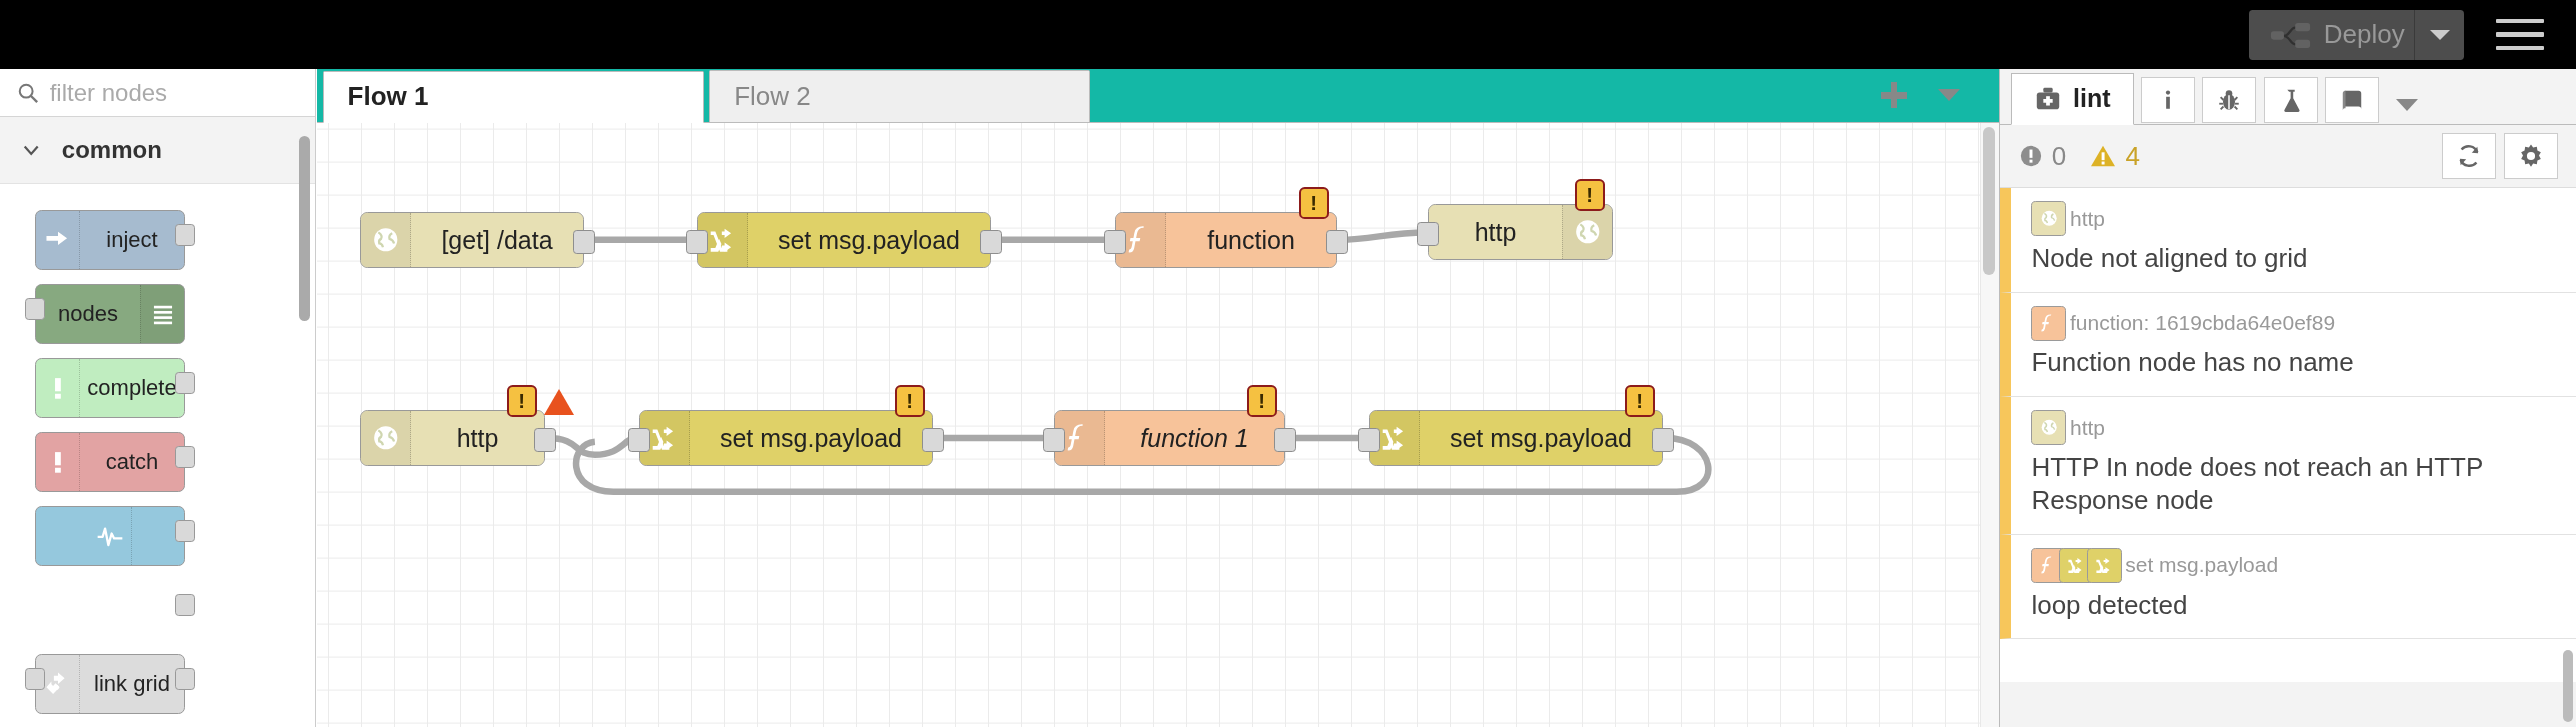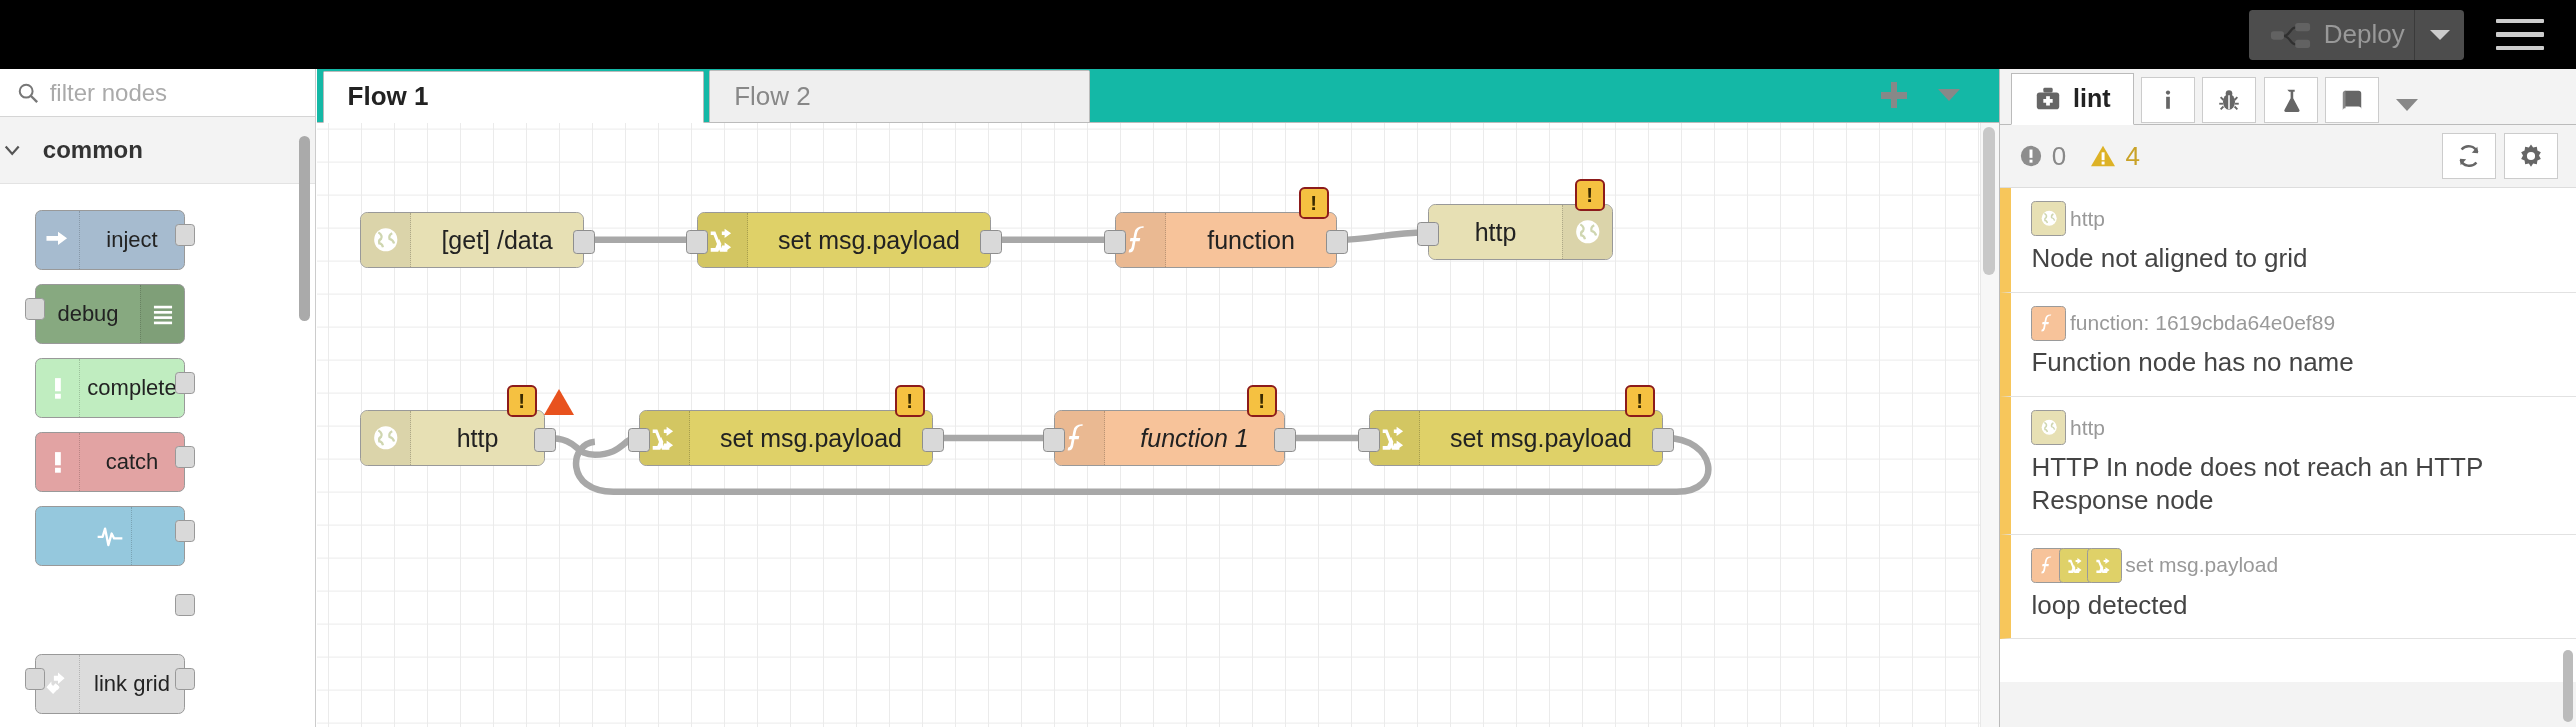--- a/index.html
+++ b/index.html
@@ -53,21 +53,21 @@
     background: #fff; border-right: 0.9px solid #ccc; overflow: hidden;
   }
   .palette-search {
     height: 48px; border-bottom: 0.9px solid #d5d5d5;
     display: flex; align-items: center; padding: 0 16.7px; background: #fff;
   }
   .search-icon { width: 22px; height: 22px; margin-right: 11px; flex: 0 0 auto; }
   .search-text { color: #aaa; font-size: 24px; }
   .cat-header {
     height: 67px; background: #f3f3f3; border-bottom: 0.9px solid #e3e3e3;
-    display: flex; align-items: center; padding-left: 2px;
+    display: flex; align-items: center; padding-left: 21px;
   }
   .cat-chevron { width: 20.4px; height: 20.4px; margin-right: 20.4px; }
   .cat-label { font-size: 24px; font-weight: bold; color: #333; }
   .pal-list { padding-top: 15px; }
   .pal-row { height: 74px; position: relative; }
   .pal-node {
     position: absolute; left: 35px; top: 11px; width: 150px; height: 60px;
     border: 0.9px solid #999; border-radius: 6.5px;
     display: flex; align-items: center; overflow: hidden;
   }
@@ -288,21 +288,21 @@
               <svg width="28" height="28" viewBox="0 0 34 34">
                 <path d="M3 12 h14 v-5 l11 8 -11 8 v-5 h-14 z" fill="#fff"></path>
               </svg>
             </div>
             <div class="pn-label">inject</div>
           </div>
           <div class="port out"></div>
         </div>
         <div class="pal-row">
           <div class="pal-node" style="background: rgb(135, 169, 128);">
-            <div class="pn-label">debug</div>
+            <div class="pn-label">nodes</div>
             <div class="pn-icon right">
               <svg width="28" height="28" viewBox="0 0 34 34">
                 <rect x="6" y="7" width="22" height="3.2" fill="#fff"></rect>
                 <rect x="6" y="13.4" width="22" height="3.2" fill="#fff"></rect>
                 <rect x="6" y="19.8" width="22" height="3.2" fill="#fff"></rect>
                 <rect x="6" y="26.2" width="22" height="3.2" fill="#fff"></rect>
               </svg>
             </div>
           </div>
           <div class="port in"></div>

